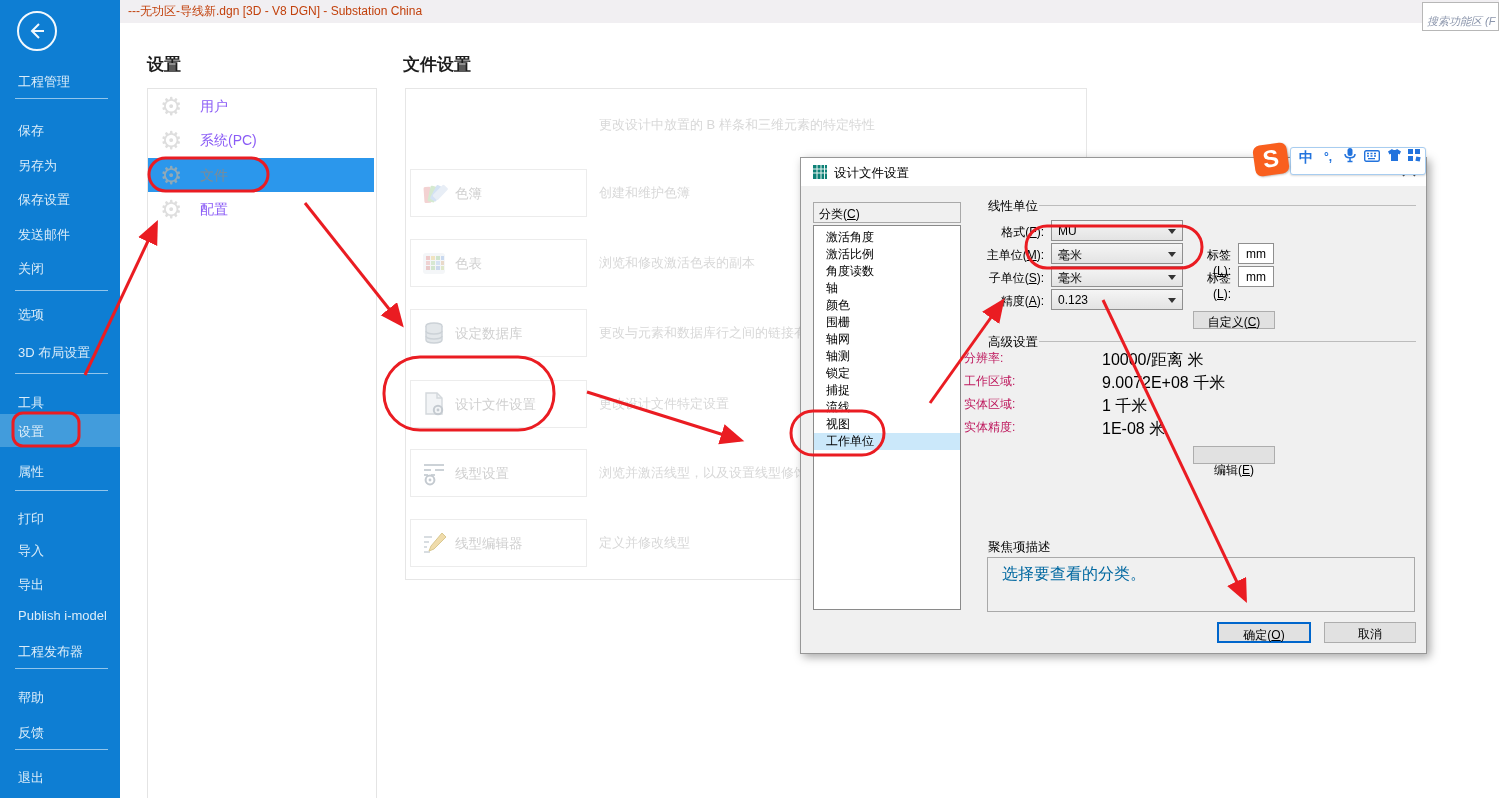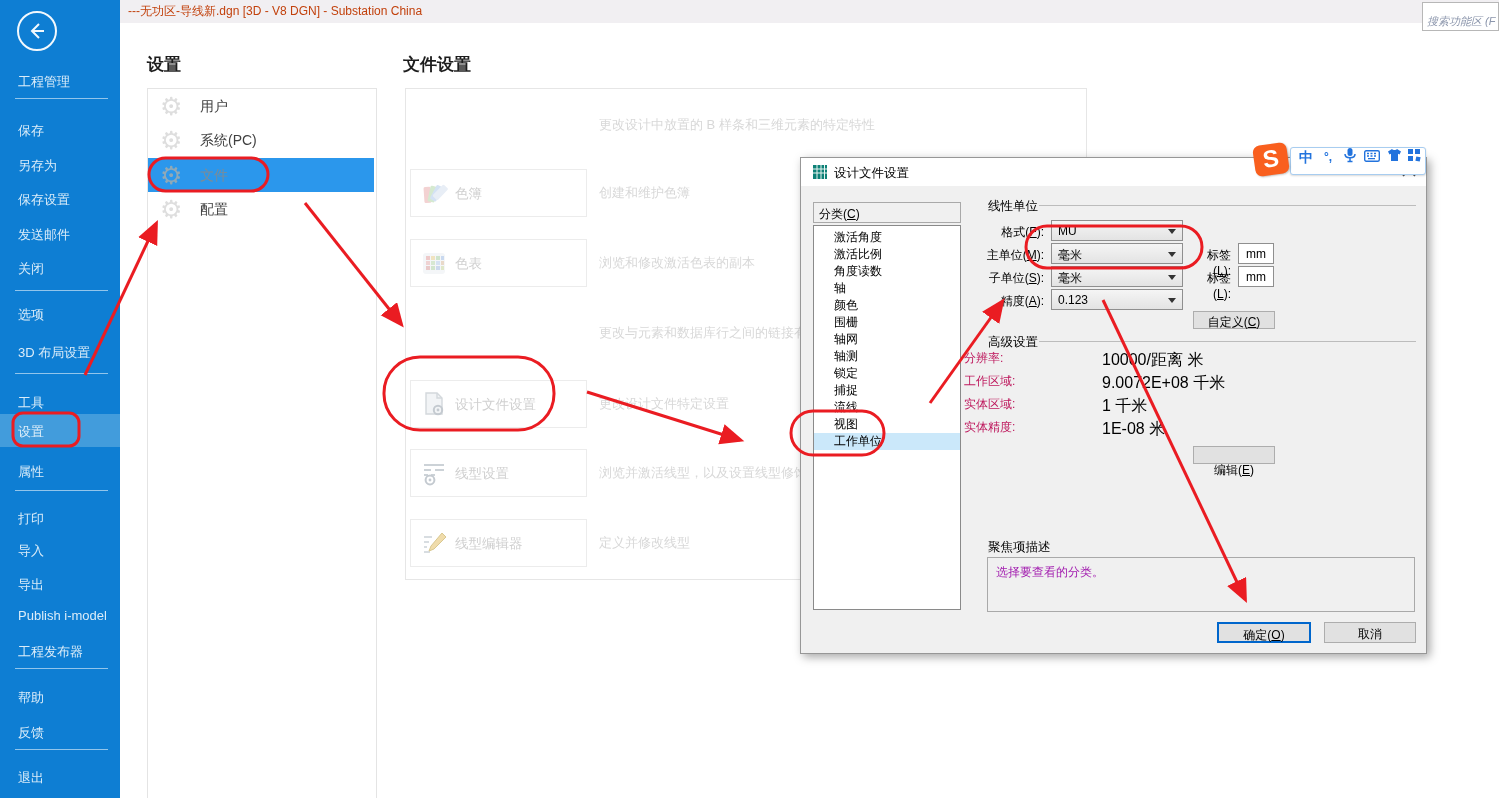--- a/index.html
+++ b/index.html
@@ -17,57 +17,57 @@
            display:flex;align-items:center;justify-content:center;cursor:pointer;}
   .sb-item{left:0;width:120px;height:26px;padding:5px 0 0 18px;box-sizing:border-box;
            font-size:13px;color:rgba(235,245,252,.92);cursor:pointer;white-space:nowrap;}
   .sb-item.sel{background:#429cdc;height:33px;padding-top:9px;}
   .sb-div{left:15px;width:93px;height:1px;background:rgba(255,255,255,.55);}
   
   .panel-title{font-size:17px;font-weight:600;color:#1d1d1d;}
   .listbox{left:147px;top:88px;width:228px;height:710px;background:#fff;border:1px solid #e4e4e4;}
   .set-row{left:0;width:226px;height:34px;cursor:pointer;}
   .set-row .gear{position:absolute;left:12px;top:3px;font-size:25px;color:#dedede;line-height:28px;}
-  .set-row .lbl{position:absolute;left:52px;top:9px;font-size:14px;color:#404040;}
+  .set-row .lbl{position:absolute;left:52px;top:9px;font-size:14px;color:#8b5cf6;}
   .set-row.sel{background:#2b97ec;}
   .set-row.sel .gear{color:#8fa9b8;}
   .set-row.sel .lbl{color:#7d8c96;}
   .fs-box{left:405px;top:88px;width:680px;height:490px;background:#fff;border:1px solid #e6e6e6;}
   .tile{position:absolute;left:4px;width:175px;height:46px;border:1px solid #ececec;cursor:pointer;}
   .tile .t-lbl{position:absolute;left:44px;top:15px;font-size:13.5px;color:#d0d0d0;white-space:nowrap;}
   .tile .t-ico{position:absolute;left:9px;top:9px;width:28px;height:28px;}
   .t-desc{position:absolute;left:193px;font-size:13px;color:#d8d8d8;white-space:nowrap;}
   
   .dialog{left:800px;top:157px;width:627px;height:497px;background:#f0f0f0;border:1px solid #979797;
           box-shadow:3px 3px 9px rgba(0,0,0,.35);z-index:10;box-sizing:border-box;}
   .dlg-titlebar{left:0;top:0;width:625px;height:28px;background:#fff;}
   .dlg-title{left:33px;top:7px;font-size:12.5px;color:#000;}
   .dlg-caret{left:600px;top:9px;width:16px;height:12px;cursor:pointer;}
   .cat-head{left:12px;top:44px;width:148px;height:21px;border:1px solid #a9a9a9;box-sizing:border-box;
             font-size:12px;color:#000;padding:3px 0 0 5px;background:#f0f0f0;}
   .cat-list{left:12px;top:67px;width:148px;height:385px;background:#fff;border:1px solid #8a8a8a;
             box-sizing:border-box;padding-top:3px;}
-  .cat-item{height:17px;line-height:17px;font-size:12px;color:#000;padding-left:20px;cursor:pointer;}
+  .cat-item{height:17px;line-height:17px;font-size:12px;color:#000;padding-left:12px;cursor:pointer;}
   .cat-item.sel{background:#cbe8fa;}
   .grp-lbl{font-size:12.5px;color:#000;}
   .grp-rule{height:1px;background:#bcbcbc;}
   .fld-lbl{font-size:12px;color:#000;text-align:right;}
   .combo{background:linear-gradient(#f5f5f5,#e3e3e3);border:1px solid #8f8f8f;box-sizing:border-box;
          font-size:12px;color:#000;padding:3px 0 8px 6px;cursor:pointer;}
   .combo .arr{position:absolute;right:6px;top:8px;width:0;height:0;border-left:4px solid transparent;
          border-right:4px solid transparent;border-top:5px solid #333;}
   .txtin{border:1px solid #8f8f8f;background:#fff;font-size:12px;color:#000;text-align:center;
          font-family:"Liberation Sans",sans-serif;box-sizing:border-box;}
   .w-btn{background:#e1e1e1;border:1px solid #adadad;font-size:12px;color:#000;text-align:center;
          box-sizing:border-box;cursor:pointer;}
   .w-btn.def{border:2px solid #0066cc;}
   .adv-lbl{font-size:12px;color:#be185d;text-align:left;}
   .adv-val{font-size:16px;color:#000;margin-left:48px;}
-  .focus-box{border:1px solid #a9a9a9;background:#f0f0f0;box-sizing:border-box;font-size:12px;color:#a21caf;
-             padding:6px 8px;}
+  .focus-box{border:1px solid #a9a9a9;background:#f0f0f0;box-sizing:border-box;font-size:16px;color:#0369a1;
+             padding:6px 14px;}
   u.mn{text-decoration:underline;}
   
   .ime{left:1254px;top:144px;z-index:12;}
   .ime-strip{position:absolute;left:36px;top:3px;width:134px;height:26px;background:#fff;
              border:1px solid #a8cdf0;border-radius:3px;box-shadow:0 1px 2px rgba(0,0,0,.15);}
   .ime-logo{position:absolute;left:0;top:0;width:34px;height:31px;background:#f95f1e;border-radius:7px;
             transform:rotate(-8deg);color:#fff;font-weight:bold;font-size:24px;text-align:center;line-height:30px;
             box-shadow:1px 1px 2px rgba(0,0,0,.25);cursor:pointer;}
   .ime-ic{position:absolute;top:3px;width:20px;height:20px;color:#2273dd;font-weight:bold;font-size:14px;
           text-align:center;line-height:20px;cursor:pointer;}
@@ -165,20 +165,28 @@
         <rect x="6" y="17" width="4" height="4" fill="#e9c9c9"></rect>
           <rect x="11" y="17" width="4" height="4" fill="#d2e5ce"></rect>
           <rect x="16" y="17" width="4" height="4" fill="#cdd9ee"></rect>
           <rect x="21" y="17" width="3" height="4" fill="#dfe7c9"></rect>
       </g>
     </svg>
     <span class="t-lbl">色表</span>
   </div>
   <div class="t-desc" style="top:165px">浏览和修改激活色表的副本</div>
 
+  <div class="tile" style="top:220px">
+    <svg class="t-ico" viewBox="0 0 28 28">
+      <ellipse cx="14" cy="7" rx="8" ry="3" fill="#e3e7ea" stroke="#ccd2d7" stroke-width="1.4"></ellipse>
+      <path d="M6 7 V21 C6 22.7 9.6 24 14 24 C18.4 24 22 22.7 22 21 V7" fill="#e3e7ea" stroke="#ccd2d7" stroke-width="1.4"></path>
+      <path d="M6 12 C6 13.7 9.6 15 14 15 C18.4 15 22 13.7 22 12 M6 17 C6 18.7 9.6 20 14 20 C18.4 20 22 18.7 22 17" stroke="#ccd2d7" stroke-width="1.4" fill="none"></path>
+    </svg>
+    <span class="t-lbl">设定数据库</span>
+  </div>
   <div class="t-desc" style="top:235px">更改与元素和数据库行之间的链接有关的设置</div>
 
   <div class="tile" style="top:291px">
     <svg class="t-ico" viewBox="0 0 28 28">
       <path d="M6 3 H17 L22 8 V24 H6 Z" fill="#f2f4f6" stroke="#d3d8dc" stroke-width="1.4"></path>
       <path d="M17 3 V8 H22" fill="none" stroke="#d3d8dc" stroke-width="1.4"></path>
       <circle cx="18" cy="20" r="4.2" fill="none" stroke="#c4cad0" stroke-width="2"></circle>
       <circle cx="18" cy="20" r="1.4" fill="#c4cad0"></circle>
     </svg>
     <span class="t-lbl">设计文件设置</span>

